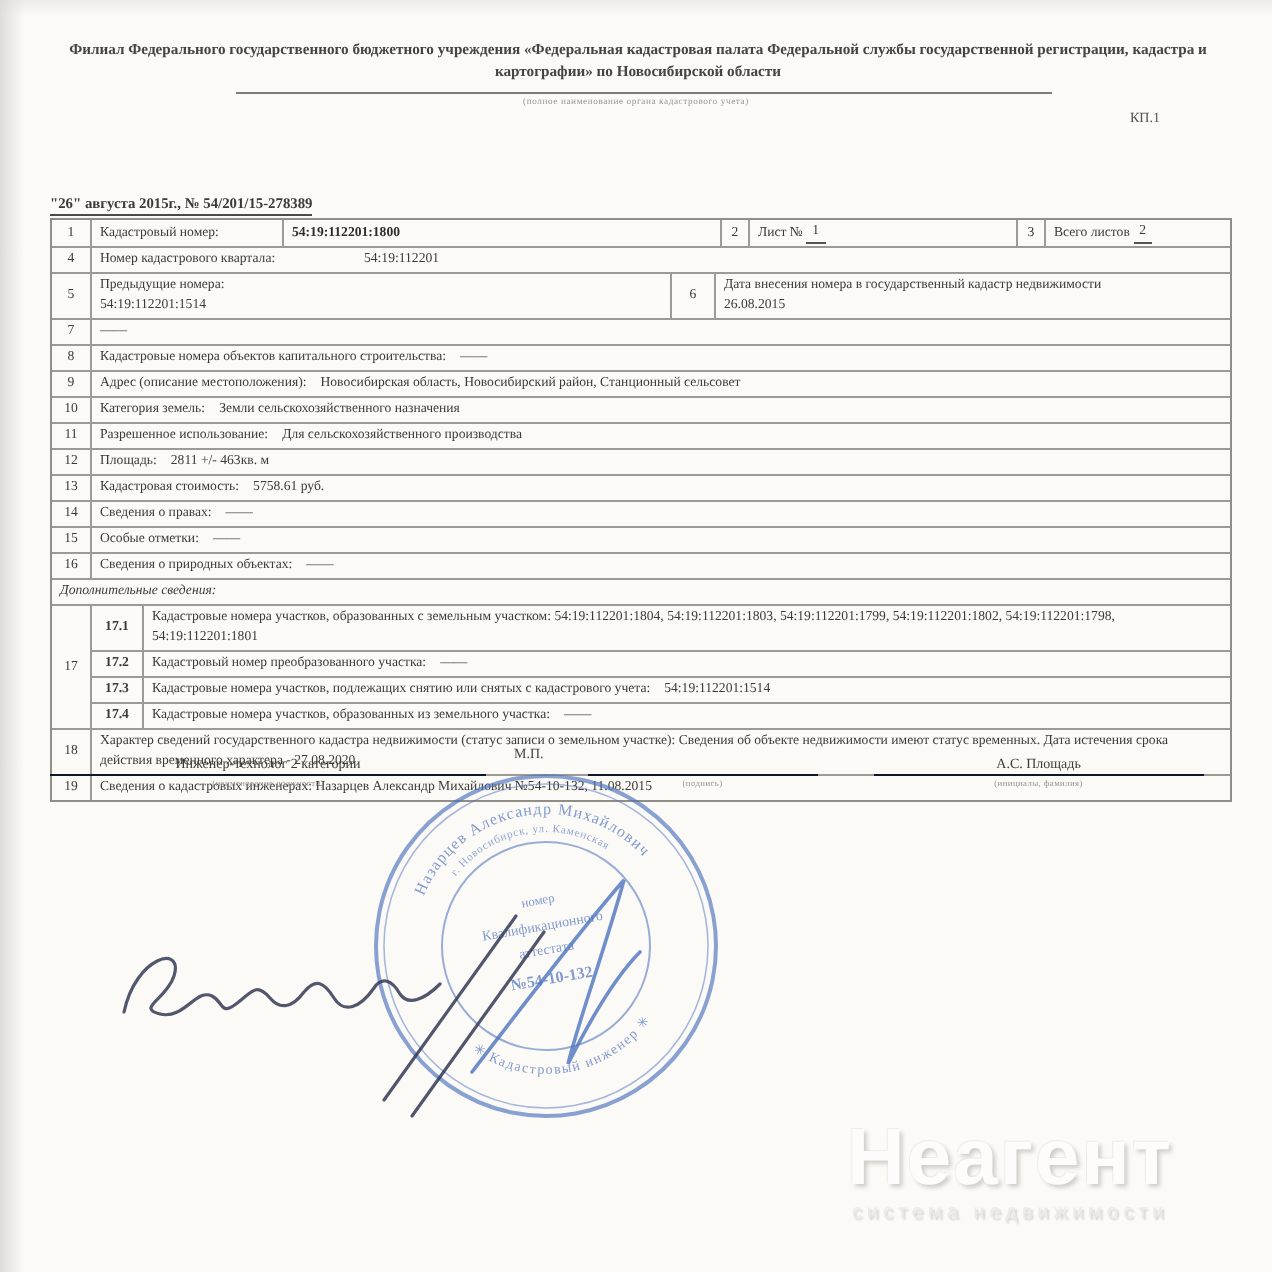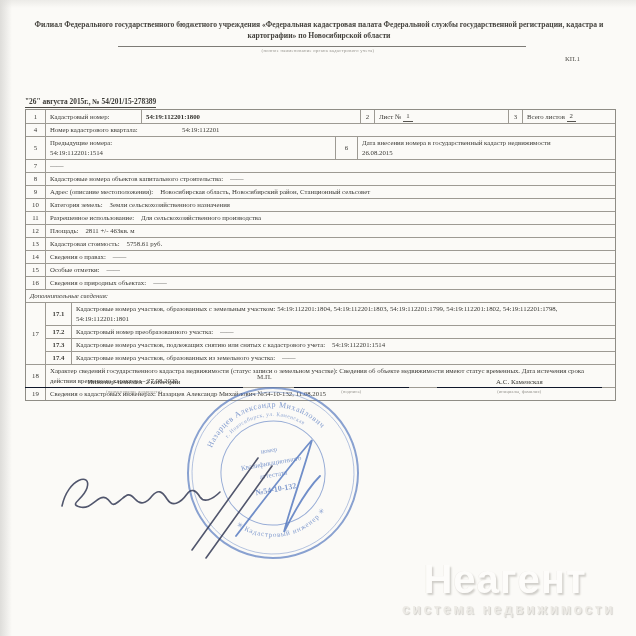--- a/index.html
+++ b/index.html
@@ -52,21 +52,21 @@
   .mp { margin:0 14px; font-size:7px; padding-bottom:13px; color:#4a4843; }
 
   .stamp { position:absolute; left:182px; top:382px; width:182px; height:182px;
     transform:rotate(-10deg); opacity:.82; }
   .sigink { position:absolute; left:40px; top:428px; width:330px; height:140px; }
 
   .wm { position:absolute; left:402px; top:558px; width:206px; text-align:center;
     font-family:"Liberation Sans","DejaVu Sans",sans-serif; }
   .wm-brand { font-size:40px; font-weight:bold; line-height:42px; color:#fdfcfa;
     text-shadow:1.5px 1.5px 2px #cfcdc8, -0.5px -0.5px 0 #efede9; letter-spacing:1px; }
-  .wm-tag { font-size:14px; font-weight:bold; letter-spacing:2.5px; color:#eceae5;
+  .wm-tag { font-size:10px; font-weight:normal; letter-spacing:2.5px; color:#eceae5;
     text-shadow:1px 1px 1px #d2d0cb; margin-top:1px; white-space:nowrap; }
 </style>
 </head>
 <body>
 
 <div class="page">
   <div class="edge-left"></div>
   <div class="edge-top"></div>
 
   <div class="org">Филиал Федерального государственного бюджетного учреждения «Федеральная кадастровая палата Федеральной службы государственной регистрации, кадастра и картографии» по Новосибирской области</div>
@@ -231,21 +231,21 @@
       <div class="sigcol" style="width:218px">
         <div class="sigline">Инженер-технолог 2 категории</div>
         <div class="sigcap">(наименование должности)</div>
       </div>
       <div class="mp">М.П.</div>
       <div class="sigcol" style="width:115px;margin-left:8px">
         <div class="sigline">&nbsp;</div>
         <div class="sigcap">(подпись)</div>
       </div>
       <div class="sigcol" style="width:165px;margin-left:28px">
-        <div class="sigline">А.С. Каменская</div>
+        <div class="sigline">А.С. Площадь</div>
         <div class="sigcap">(инициалы, фамилия)</div>
       </div>
     </div>
   </div>
 
   <svg class="stamp" viewBox="0 0 182 182">
     <g fill="none" stroke="#4e73bd">
       <circle cx="91" cy="91" r="85" stroke-width="2" opacity="0.8"></circle>
       <circle cx="91" cy="91" r="81" stroke-width="0.8" opacity="0.6"></circle>
       <circle cx="91" cy="91" r="52" stroke-width="1" opacity="0.7"></circle>

